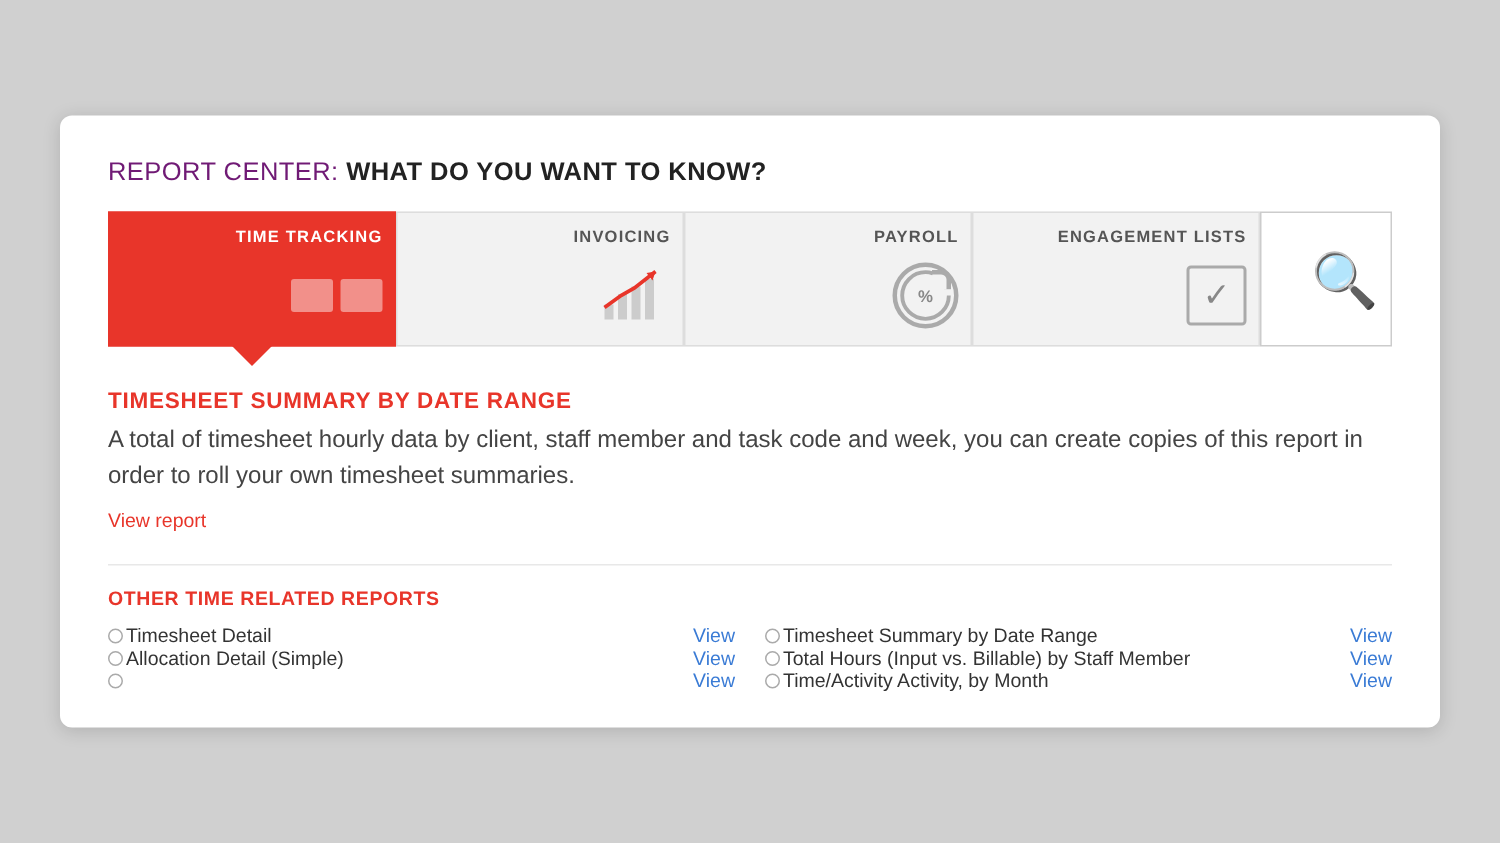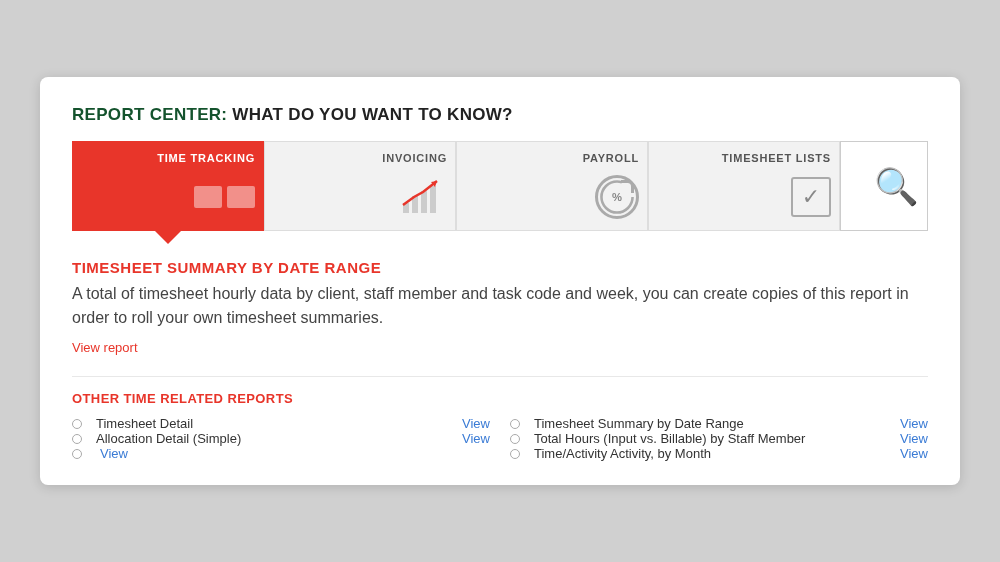--- a/index.html
+++ b/index.html
@@ -21,22 +21,22 @@
       box-shadow: 0 2px 12px rgba(0,0,0,0.15);
     }
     .page-title {
       font-size: 17px;
       font-weight: 400;
       margin-bottom: 16px;
       color: #222;
       letter-spacing: 0.3px;
     }
     .page-title span.red {
-      color: #14532d;
-      font-weight: 700;
+      color: #701a75;
+      font-weight: 400;
     }
     .page-title span.bold {
       font-weight: 700;
       color: #222;
     }
     
     .tabs {
       display: flex;
       gap: 0;
       margin-bottom: 0;
@@ -237,23 +237,24 @@
       margin-bottom: 10px;
     }
     .reports-grid {
       display: grid;
       grid-template-columns: 1fr 1fr;
       gap: 5px 20px;
     }
     .report-row {
       display: flex;
       align-items: center;
-      gap: 14px;
+      gap: 2px;
       font-size: 13px;
       color: #333;
+      justify-content: space-between;
     }
     .report-radio {
       width: 10px;
       height: 10px;
       border-radius: 50%;
       border: 1.5px solid #aaa;
       flex-shrink: 0;
       background: #fff;
     }
     .report-name {
@@ -316,21 +317,21 @@
         <div class="payroll-icon">
           <svg width="44" height="44" viewBox="0 0 44 44">
             <circle cx="22" cy="22" r="18" fill="none" stroke="#aaa" stroke-width="3" stroke-dasharray="90 23"></circle>
             <text x="22" y="27" text-anchor="middle" font-size="13" font-weight="700" fill="#888">%</text>
           </svg>
         </div>
       </div>
     </div>
 
     <div class="tab">
-      <div class="tab-label">TIMESHEET LISTS</div>
+      <div class="tab-label">ENGAGEMENT LISTS</div>
       <div class="tab-icon-area">
         <div class="eng-icon">
           <span class="eng-check">✓</span>
         </div>
       </div>
     </div>
 
     <div class="tab search-tab">
       <div class="tab-icon-area">
         <span class="search-icon-big">🔍</span>

